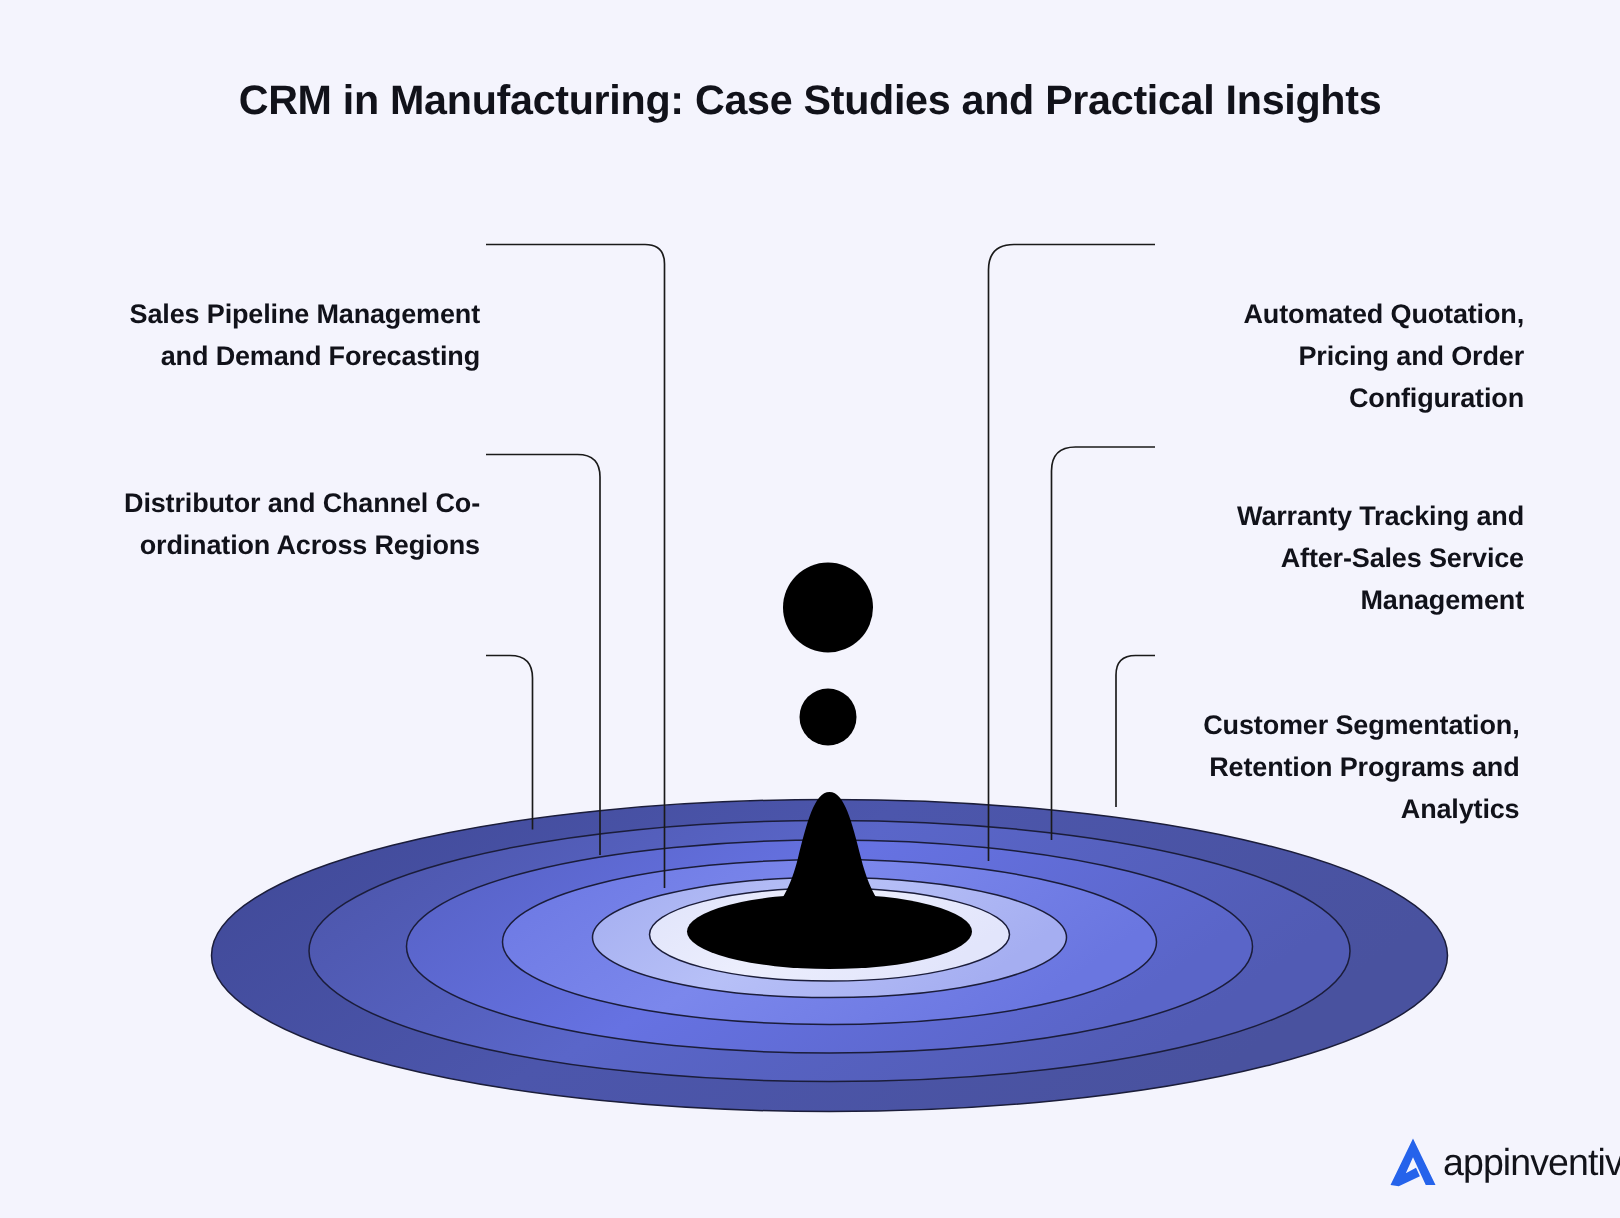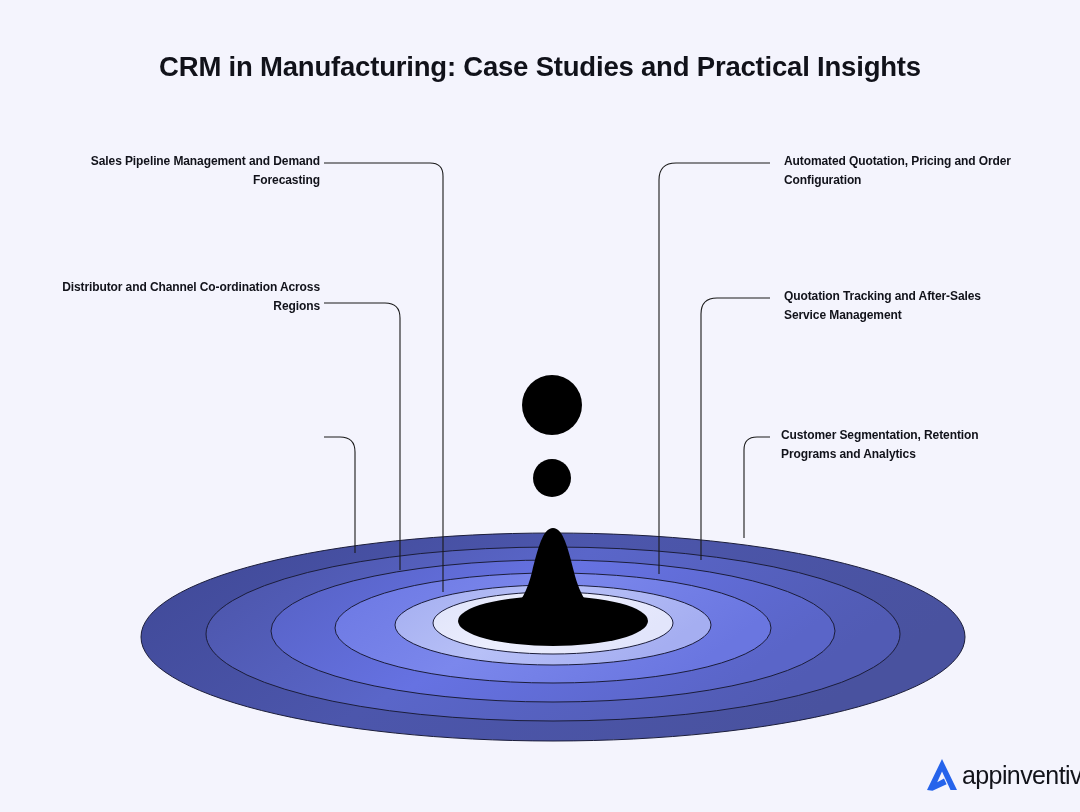--- a/index.html
+++ b/index.html
@@ -41,32 +41,33 @@
     left: 0;
     top: 0;
     width: 1080px;
     height: 812px;
     pointer-events: none;
   }
 
   
   .label {
     position: absolute;
-    font-size: 12px;
+    font-size: 18px;
     font-weight: bold;
     color: #11121a;
     line-height: 1.55;
     letter-spacing: -0.1px;
+    margin-top: 44px;
   }
   .label.left {
     text-align: right;
     width: 262px;
   }
   .label.right {
-    text-align: left;
+    text-align: right;
     width: 232px;
   }
 
   #label-l1 { left: 58px;  top: 152px; }
   #label-l2 { left: 58px;  top: 278px; }
   #label-l3 { left: 58px;  top: 426px; }
 
   #label-r1 { left: 784px; top: 152px; }
   #label-r2 { left: 784px; top: 287px; }
   #label-r3 { left: 781px; top: 426px; }
@@ -161,21 +162,21 @@
                C 538 548, 543 528, 553 528 Z" fill="#000000"></path>
       <circle cx="552" cy="405" r="30" fill="#000000"></circle>
       <circle cx="552" cy="478" r="19" fill="#000000"></circle>
     </g>
   </svg>
 
   <div class="label left" id="label-l1">Sales Pipeline Management and Demand Forecasting</div>
   <div class="label left" id="label-l2">Distributor and Channel Co-ordination Across Regions</div>
 
   <div class="label right" id="label-r1">Automated Quotation, Pricing and Order Configuration</div>
-  <div class="label right" id="label-r2">Quotation Tracking and After-Sales Service Management</div>
+  <div class="label right" id="label-r2">Warranty Tracking and After-Sales Service Management</div>
   <div class="label right" id="label-r3">Customer Segmentation, Retention Programs and Analytics</div>
 
   <div id="logo">
     <svg id="logo-mark" width="34" height="36" viewBox="0 0 34 36">
       <path d="M17 2 L32 33 L25.5 33 L17 14.5 L12.2 25.2 L19 21.5 L21.6 27.2 L7.5 33.8 L2 33 Z" fill="#2563eb"></path>
     </svg>
     <span id="logo-word">appinventiv</span>
   </div>
 
 </div>

